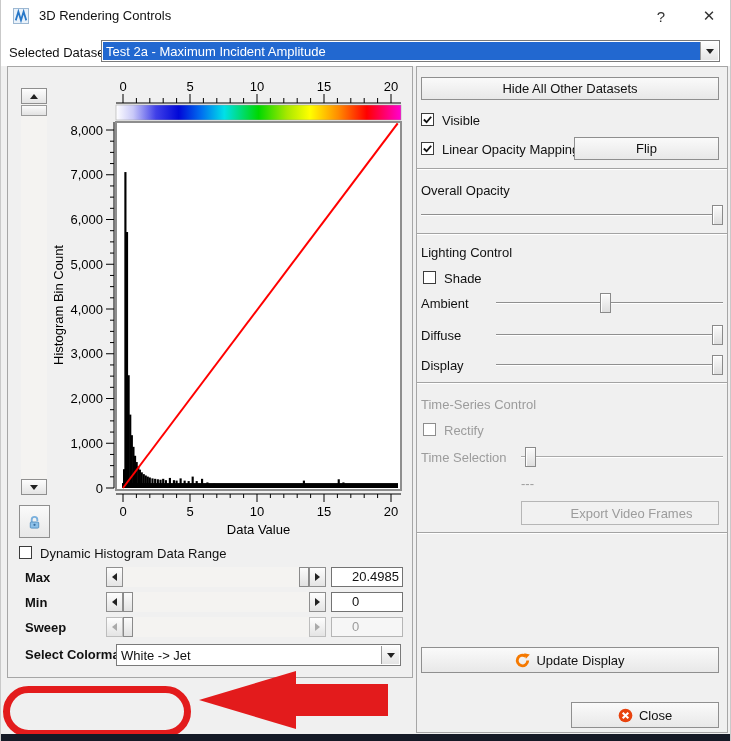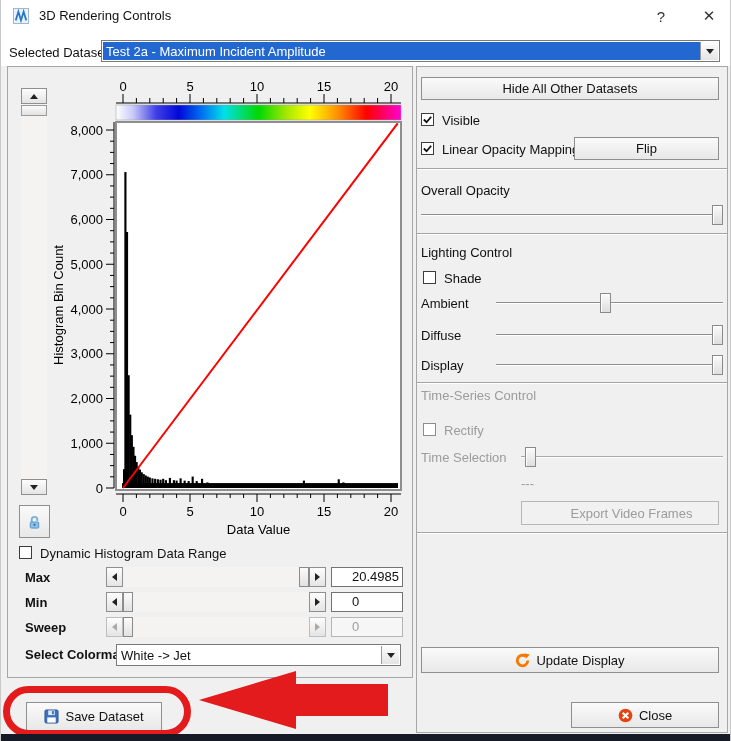--- a/index.html
+++ b/index.html
@@ -314,29 +314,20 @@
   <div class="tbox dis" style="left:330px;top:617px;">0</div>
 
   <div class="lbl b" style="left:24px;top:647px;">Select Colormap</div>
   <div class="combo" style="left:115px;top:644px;width:285px;">
     <div class="val">White -&gt; Jet</div>
     <div class="dbtn">
         <span class="tri-down"></span>
       </div>
   </div>
 
-  <div class="btn" style="left:25px;top:702px;width:136px;height:29px;">
-    <svg width="15" height="15" viewBox="0 0 16 16">
-      <rect x="1" y="1" width="14" height="14" rx="1.5" fill="#3c73b8" stroke="#2a5a94"></rect>
-      <rect x="4.5" y="1.5" width="7" height="5" fill="#dce9f7"></rect>
-      <rect x="8.5" y="2.2" width="2" height="3.4" fill="#3c73b8"></rect>
-      <rect x="3.5" y="9" width="9" height="5.5" fill="#ffffff"></rect>
-    </svg>
-    <span>Save Dataset</span>
-  </div>
 
   <div class="btn" style="left:420px;top:77px;width:298px;height:23px;">
     <span>Hide All Other Datasets</span>
   </div>
 
   <span class="cb on" style="left:420px;top:113px;">
       <svg viewBox="0 0 12 12">
         <polyline points="2,6 5,9 10,3"></polyline>
       </svg>
     </span>
@@ -379,21 +370,21 @@
   </div>
 
   <div class="lbl" style="left:420px;top:358px;">Display</div>
   <div class="slider" style="left:495px;top:354px;width:227px;">
     <div class="groove"></div>
     <div class="thumb" style="left: 216px;"></div>
   </div>
 
   <div class="sep" style="left:416px;top:382px;width:310px;"></div>
 
-  <div class="lbl gray" style="left:420px;top:388px;">Time-Series Control</div>
+  <div class="lbl gray" style="left:420px;top:397px;">Time-Series Control</div>
   <span class="cb dis" style="left:422px;top:423px;"></span>
   <div class="lbl gray" style="left:443px;top:423px;">Rectify</div>
 
   <div class="lbl gray" style="left:420px;top:450px;">Time Selection</div>
   <div class="slider dis" style="left:520px;top:446px;width:202px;">
     <div class="groove"></div>
     <div class="thumb" style="left: 3.82px;"></div>
   </div>
   <div class="lbl gray" style="left:520px;top:476px;">---</div>
 

